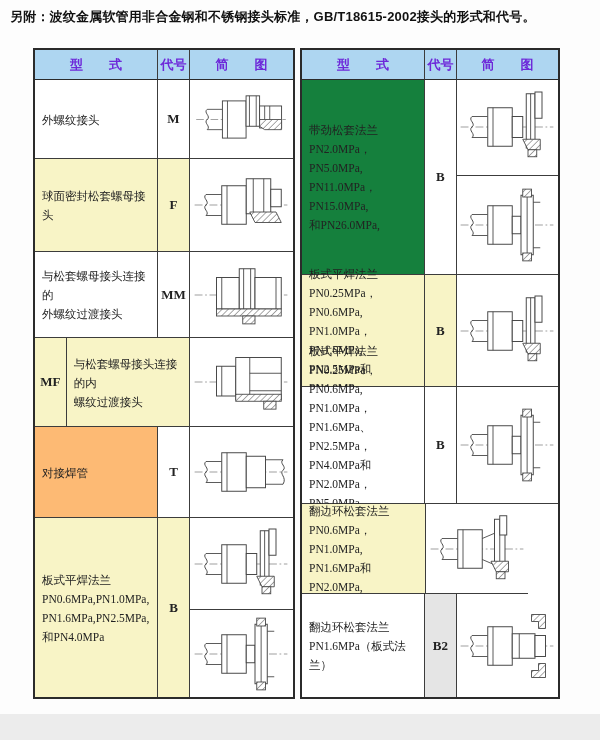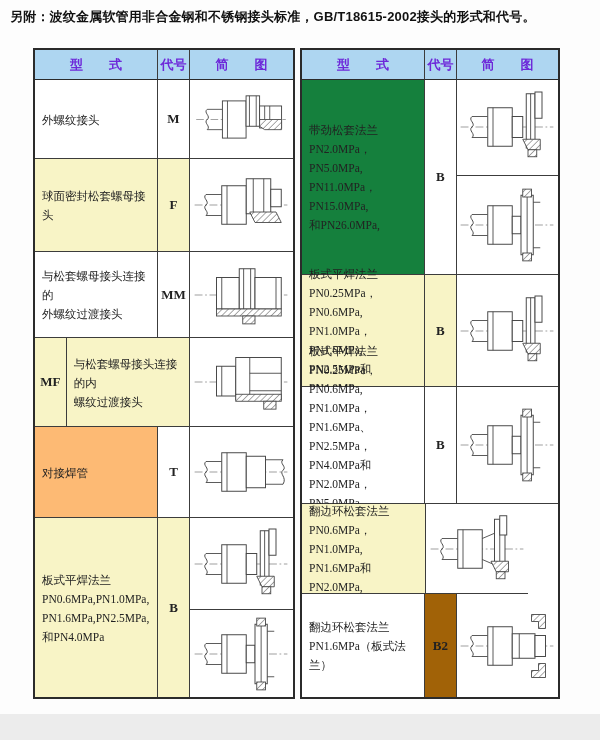--- a/index.html
+++ b/index.html
@@ -441,21 +441,21 @@
             <rect x="78" y="68" width="10" height="8" fill="url(#hat)" stroke="#444444" stroke-width="1"></rect>
           </svg>
         </div>
       </div>
     </div>
     <div class="trow lastrow" style="height:103px">
       <div class="cell type-cell" style="width:124px;background:#fff">
         <span class="txt">翻边环松套法兰
 PN1.6MPa（板式法兰）</span>
       </div>
-      <div class="cell code-cell" style="width:32px;background:#a16207">
+      <div class="cell code-cell" style="width:32px;background:#e5e5e5">
         <span>B2</span>
       </div>
       <div class="cell diag-cell last" style="width:102px">
         <div class="diag" style="height:101px">
           <svg width="98" height="80" viewBox="0 0 112 84" xmlns="http://www.w3.org/2000/svg">
             <defs>
               <pattern id="hat" patternUnits="userSpaceOnUse" width="5" height="5" patternTransform="rotate(45)">
                 <rect width="5" height="5" fill="#fff"></rect>
                 <line x1="0" y1="0" x2="0" y2="5" stroke="#666" stroke-width="1.3"></line>
               </pattern>

